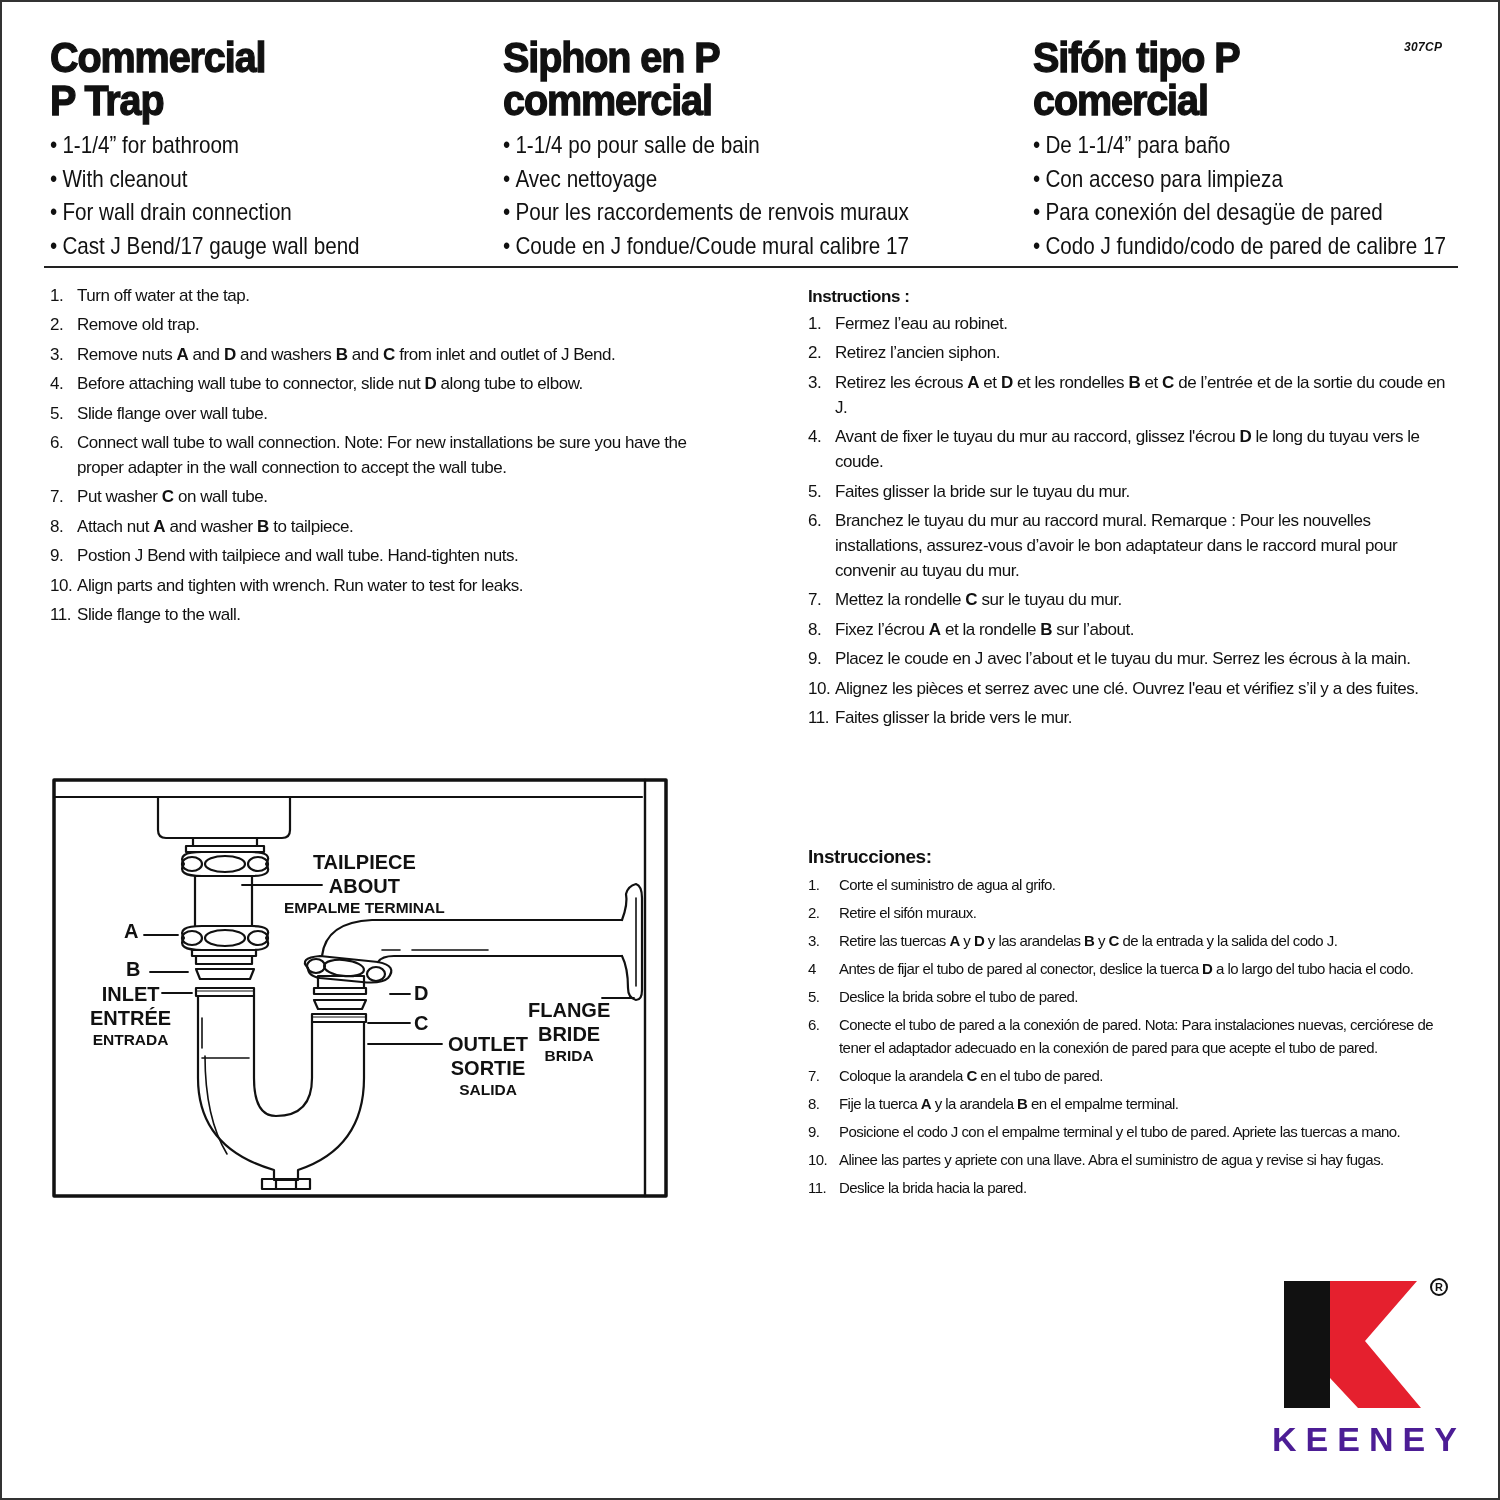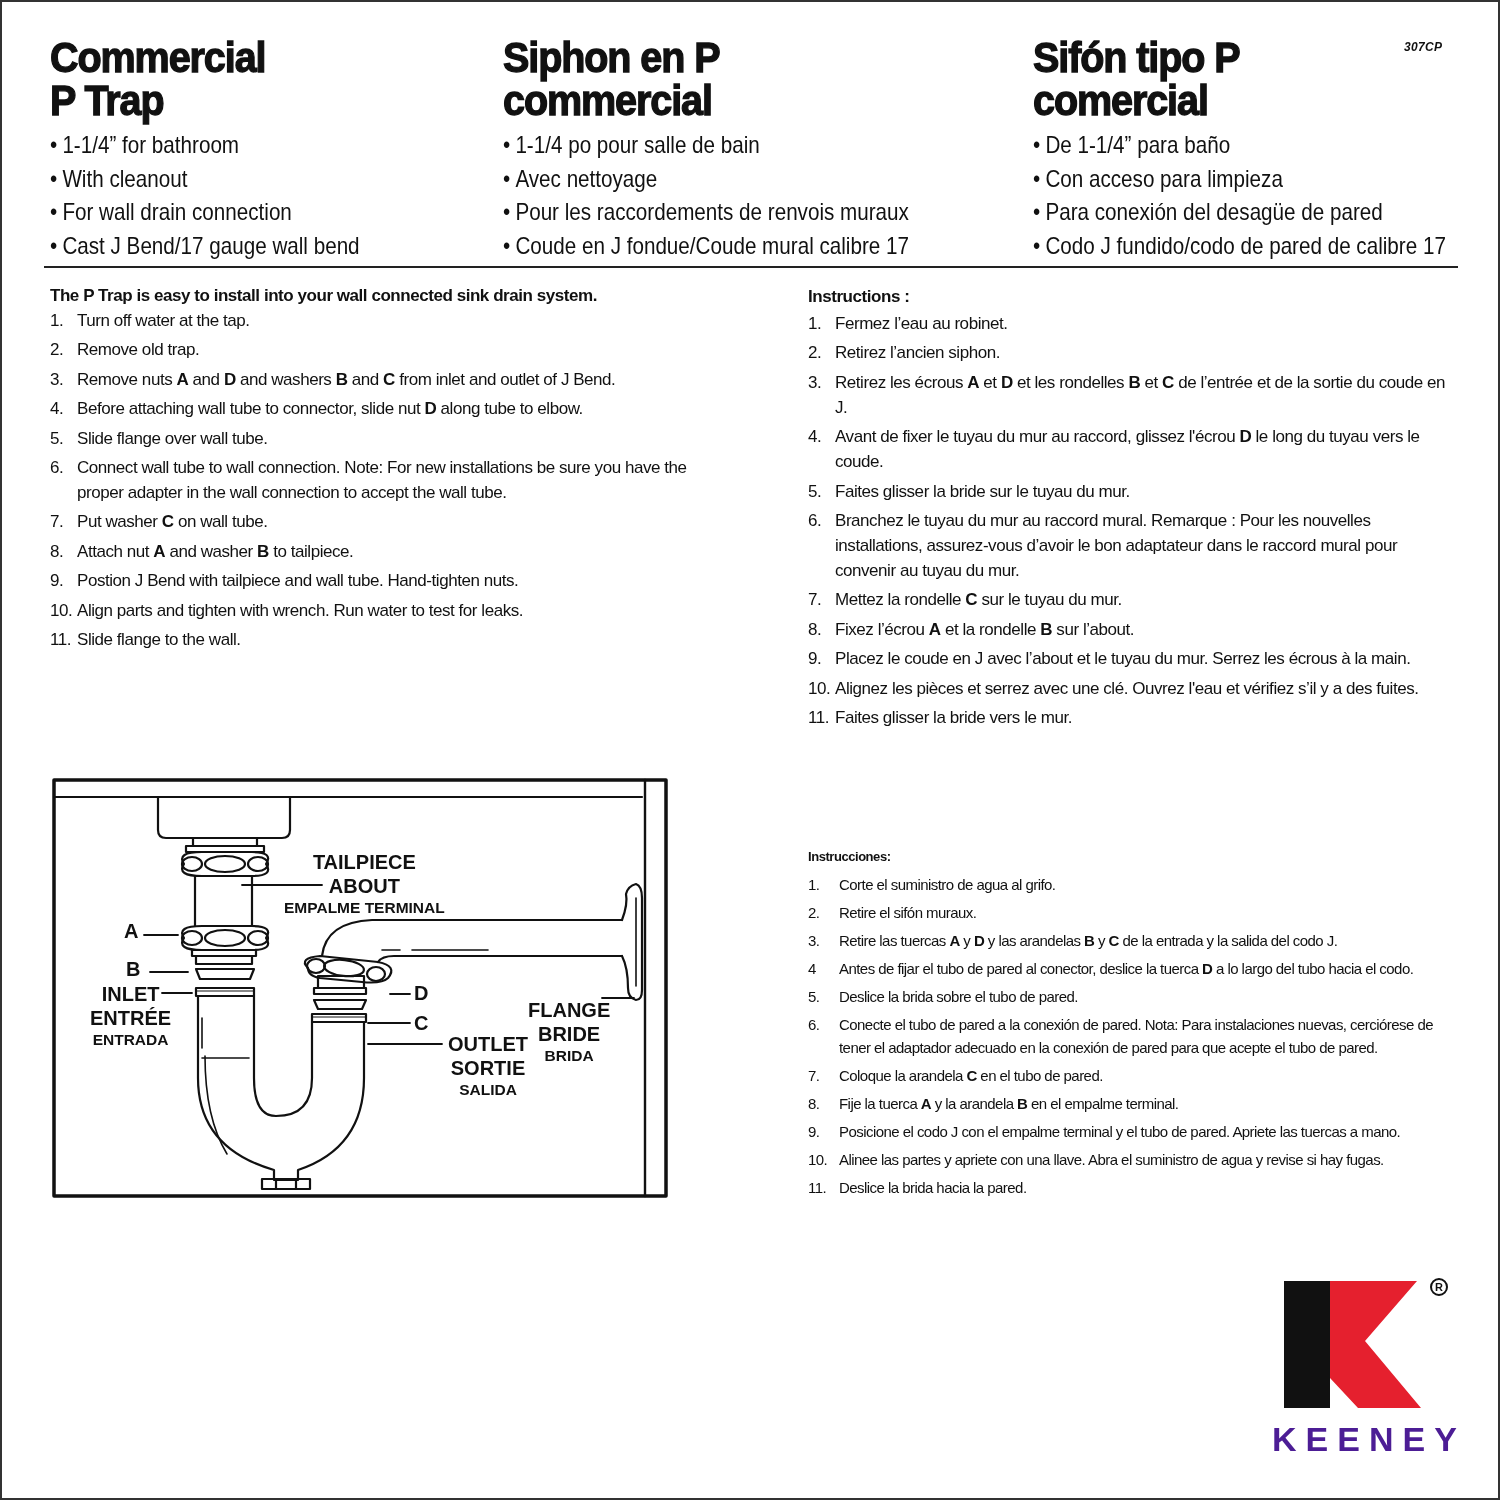--- a/index.html
+++ b/index.html
@@ -48,21 +48,21 @@
     .instr li .txt { flex: 1; }
     .instr li b { font-weight: bold; }
     .narrow { letter-spacing: -0.45px; }
 
     #instr-en { left: 50px; top: 283px; width: 640px; }
     #instr-en li { margin-bottom: 4.4px; }
     #instr-fr { left: 808px; top: 283px; width: 640px; }
     #instr-fr li { margin-bottom: 4.4px; }
     #instr-es { left: 808px; top: 841px; width: 660px; }
     #instr-es .intro { font-size: 15.5px; line-height: 23px; }
-    #instr-es .heading { font-size: 13px; line-height: 32px; }
+    #instr-es .heading { font-size: 19px; line-height: 32px; }
     #instr-es li { font-size: 15px; line-height: 23px; margin-bottom: 5px; letter-spacing: -0.55px; }
     #instr-es li .num { flex: 0 0 31px; }
 
     .diagram { position: absolute; left: 52px; top: 778px; width: 736px; height: 420px; }
     .diagram svg { position: absolute; left: 0; top: 0; }
     .dlabel {
       position: absolute; font-weight: bold; text-align: center; white-space: nowrap; color: #111;
     }
     .dlabel .big { font-size: 20px; line-height: 24px; display: block; }
     .dlabel .small { font-size: 15.5px; line-height: 20px; display: block; }
@@ -121,21 +121,20 @@
     <li>De 1-1/4” para baño</li>
     <li>Con acceso para limpieza</li>
     <li>Para conexión del desagüe de pared</li>
     <li>Codo J fundido/codo de pared de calibre 17</li>
   </ul>
 </div>
 
 <div class="header-rule"></div>
 
 <div class="instr narrow" id="instr-en">
-  <div class="intro">The P Trap is easy to install into your wall connected sink drain system.</div>
   <ol>
       <li>
         <span class="num">1.</span>
         <span class="txt">Turn off water at the tap.</span>
       </li>
       <li>
         <span class="num">2.</span>
         <span class="txt">Remove old trap.</span>
       </li>
       <li>

